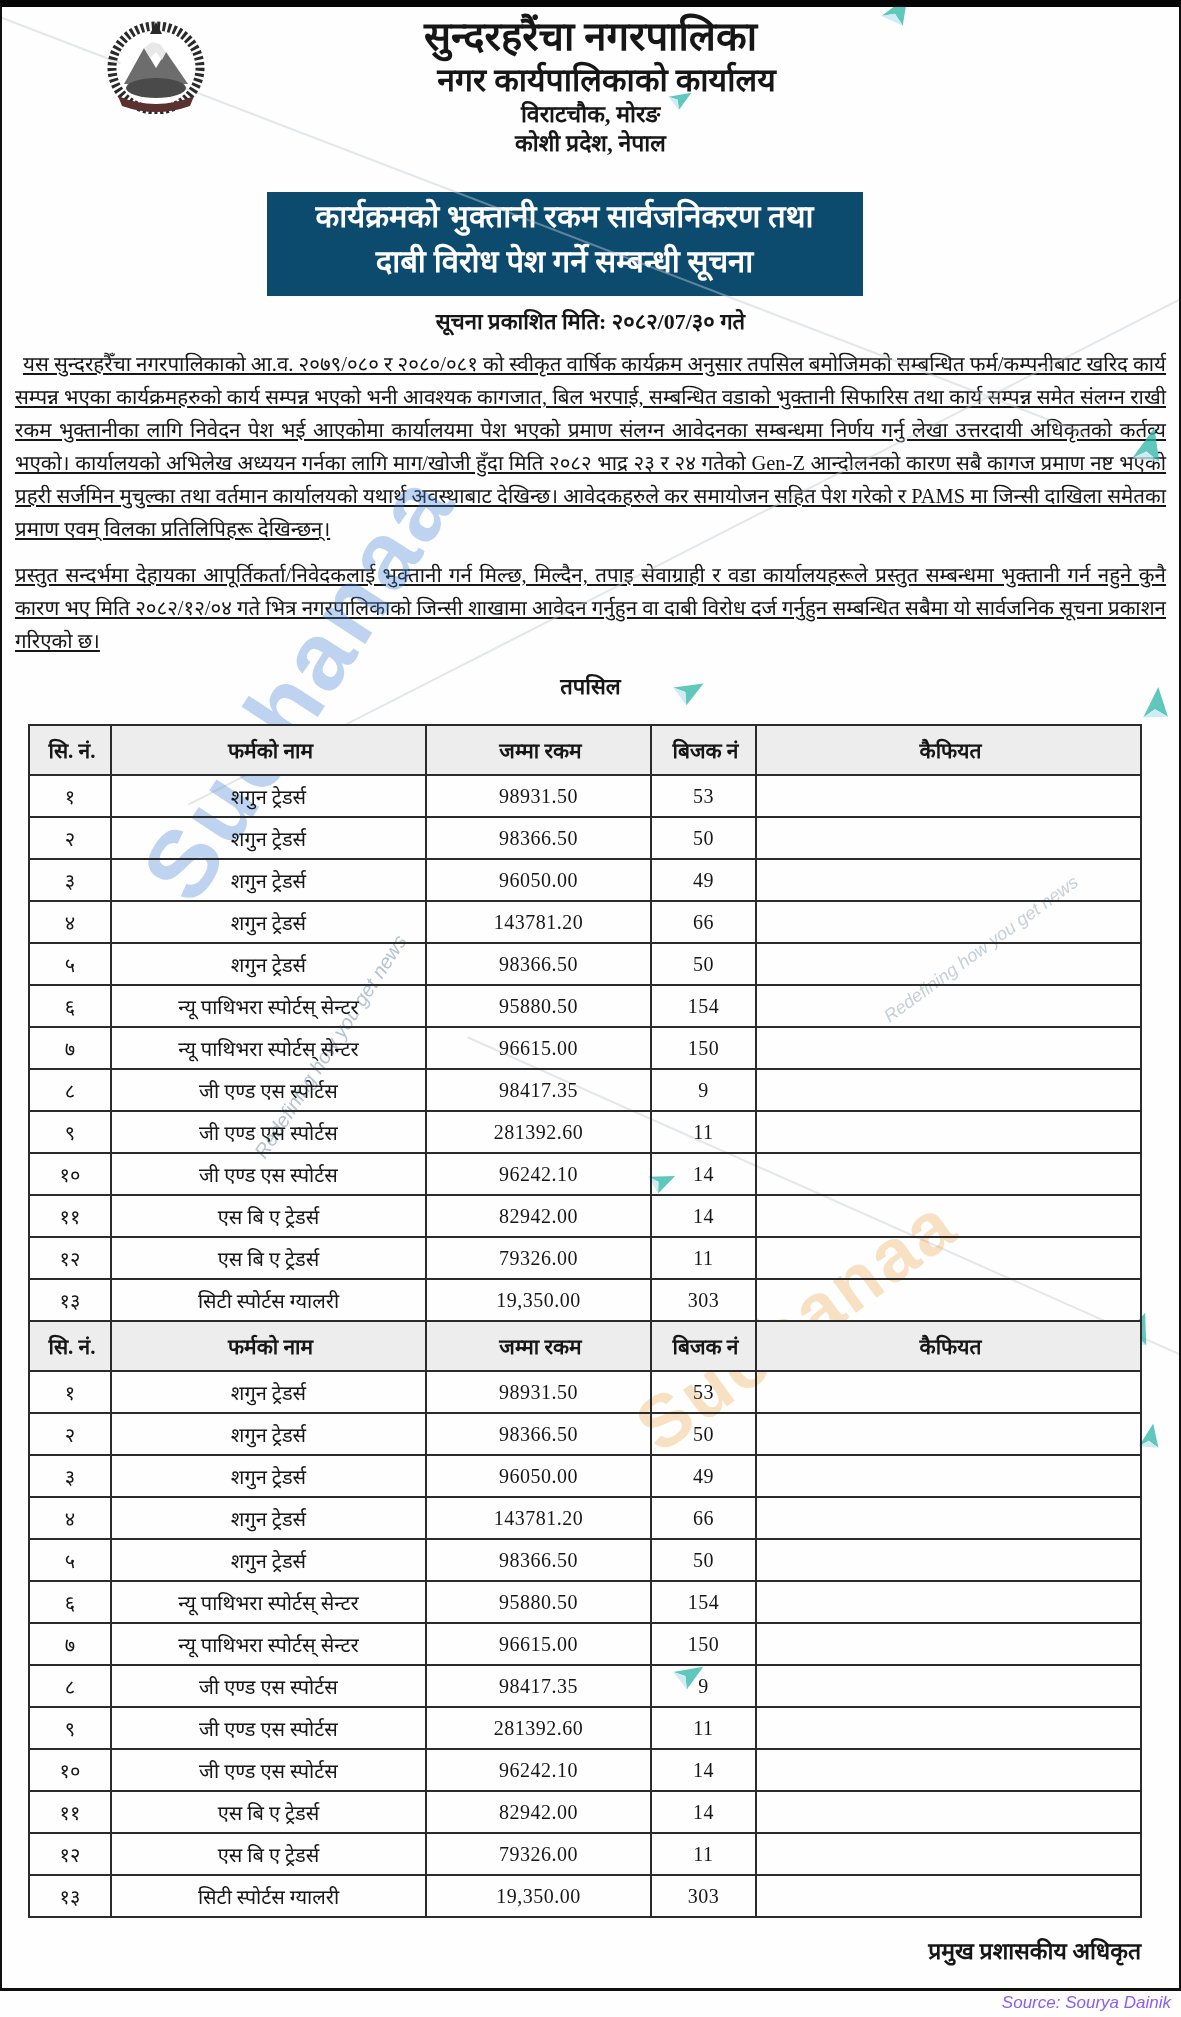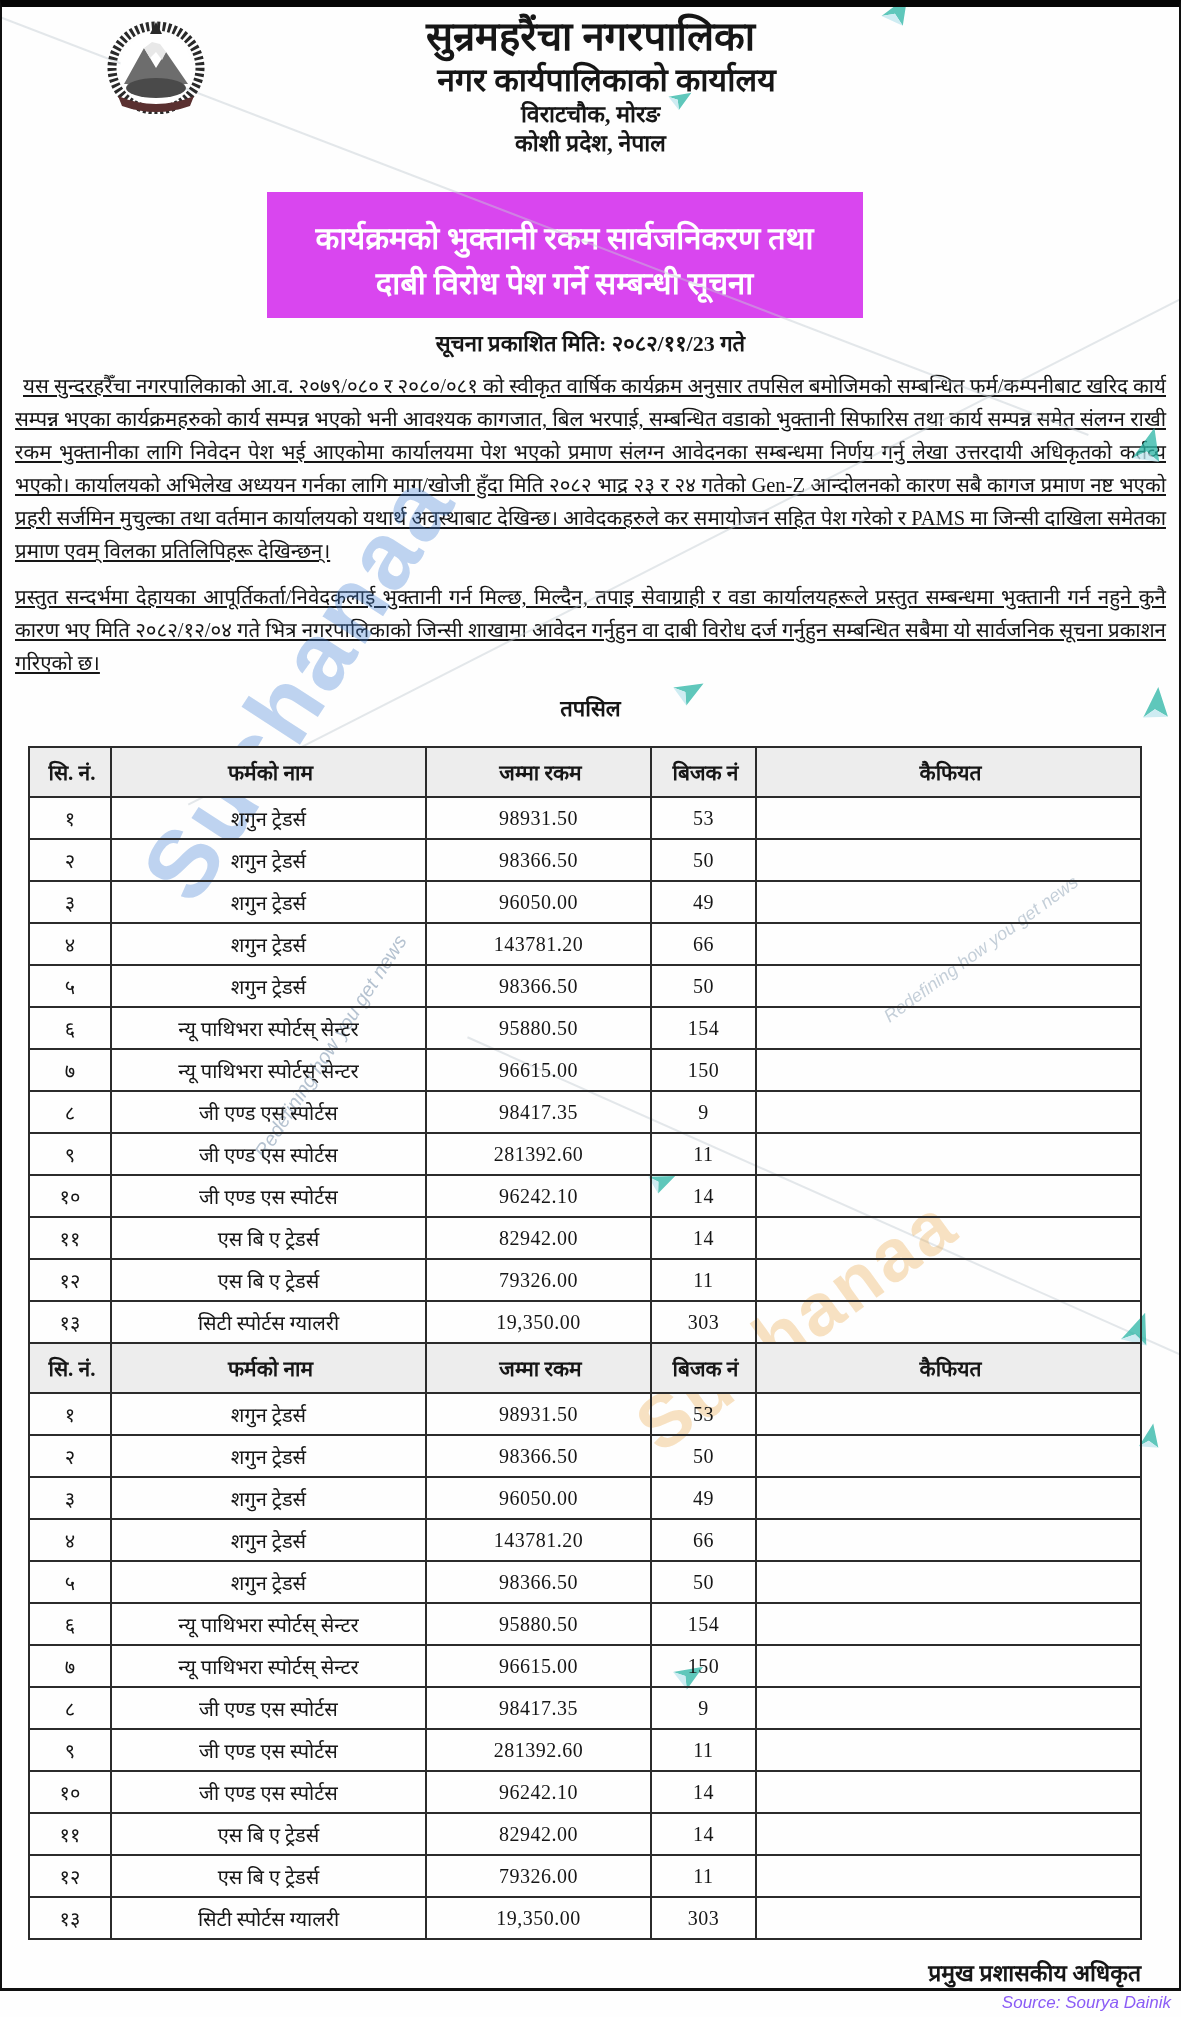--- a/index.html
+++ b/index.html
@@ -20,22 +20,22 @@
   }
   
   .header-block{position:relative;padding-top:14px;text-align:center;z-index:3;}
   .logo{position:absolute;left:96px;top:16px;}
   .muni-title{font-size:40px;font-weight:bold;line-height:46px;}
   .office-title{font-size:32px;font-weight:bold;line-height:40px;padding-left:32px;}
   .addr-line{font-size:23px;font-weight:bold;line-height:29px;}
   
   .banner{
     width:596px;margin:34px auto 0;transform:translateX(-26px);
-    background:#d946ef;color:#ffffff;text-align:center;
-    padding:24px 6px 12px;box-sizing:border-box;
+    background:#0c4a6e;color:#ffffff;text-align:center;
+    padding:2px 6px 12px;box-sizing:border-box;
   }
   .banner div{font-size:31px;font-weight:bold;line-height:45px;}
   .date-line{text-align:center;font-size:22px;font-weight:bold;margin-top:9px;}
   
   .body-para{
     margin:13px 15px 0 15px;
     font-size:20.5px;line-height:33px;text-align:justify;text-decoration:underline;
   }
   .body-para.first{text-indent:8px;}
   .schedule-label{text-align:center;font-size:22px;font-weight:bold;margin-top:12px;}
@@ -142,32 +142,32 @@
   <div class="header-block">
     <svg class="logo" width="120" height="98" viewBox="0 0 120 98">
       <ellipse cx="60" cy="52" rx="44" ry="42" fill="none" stroke="#2a2a2a" stroke-width="9" stroke-dasharray="3 2.5"></ellipse>
       <circle cx="60" cy="52" r="36" fill="#ffffff"></circle>
       <polygon points="60,6 66,18 54,18" fill="#2a2a2a"></polygon>
       <polygon points="28,68 48,32 60,52 70,36 92,68" fill="#6d6d6d"></polygon>
       <polygon points="48,32 54,42 60,36 66,44 70,36 64,28 56,26" fill="#e8e8e8"></polygon>
       <ellipse cx="60" cy="72" rx="30" ry="10" fill="#4a4a4a"></ellipse>
       <path d="M22 80 Q60 96 98 80 L94 90 Q60 102 26 90 Z" fill="#5a3030"></path>
     </svg>
-    <div class="muni-title">सुन्रमहरैंचा नगरपालिका</div>
+    <div class="muni-title">सुन्दरहरैंचा नगरपालिका</div>
     <div class="office-title">नगर कार्यपालिकाको कार्यालय</div>
     <div class="addr-line">विराटचौक, मोरङ</div>
     <div class="addr-line">कोशी प्रदेश, नेपाल</div>
   </div>
 
   <div class="banner">
     <div>कार्यक्रमको भुक्तानी रकम सार्वजनिकरण तथा</div>
     <div>दाबी विरोध पेश गर्ने सम्बन्धी सूचना</div>
   </div>
 
-  <div class="date-line">सूचना प्रकाशित मिति: २०८२/११/23 गते</div>
+  <div class="date-line">सूचना प्रकाशित मिति: २०८२/07/३० गते</div>
 
   <div class="body-para first">यस सुन्दरहरैँचा नगरपालिकाको आ.व. २०७९/०८० र २०८०/०८१ को स्वीकृत वार्षिक कार्यक्रम अनुसार तपसिल बमोजिमको सम्बन्धित फर्म/कम्पनीबाट खरिद कार्य सम्पन्न भएका कार्यक्रमहरुको कार्य सम्पन्न भएको भनी आवश्यक कागजात, बिल भरपाई, सम्बन्धित वडाको भुक्तानी सिफारिस तथा कार्य सम्पन्न समेत संलग्न राखी रकम भुक्तानीका लागि निवेदन पेश भई आएकोमा कार्यालयमा पेश भएको प्रमाण संलग्न आवेदनका सम्बन्धमा निर्णय गर्नु लेखा उत्तरदायी अधिकृतको कर्तव्य भएको। कार्यालयको अभिलेख अध्ययन गर्नका लागि माग/खोजी हुँदा मिति २०८२ भाद्र २३ र २४ गतेको Gen-Z आन्दोलनको कारण सबै कागज प्रमाण नष्ट भएको प्रहरी सर्जमिन मुचुल्का तथा वर्तमान कार्यालयको यथार्थ अवस्थाबाट देखिन्छ। आवेदकहरुले कर समायोजन सहित पेश गरेको र PAMS मा जिन्सी दाखिला समेतका प्रमाण एवम् विलका प्रतिलिपिहरू देखिन्छन्।</div>
   <div class="body-para">प्रस्तुत सन्दर्भमा देहायका आपूर्तिकर्ता/निवेदकलाई भुक्तानी गर्न मिल्छ, मिल्दैन, तपाइ सेवाग्राही र वडा कार्यालयहरूले प्रस्तुत सम्बन्धमा भुक्तानी गर्न नहुने कुनै कारण भए मिति २०८२/१२/०४ गते भित्र नगरपालिकाको जिन्सी शाखामा आवेदन गर्नुहुन वा दाबी विरोध दर्ज गर्नुहुन सम्बन्धित सबैमा यो सार्वजनिक सूचना प्रकाशन गरिएको छ।</div>
 
   <div class="schedule-label">तपसिल</div>
 
   <table class="payments">
     <colgroup>
       <col style="width:82px">
         <col style="width:315px">

